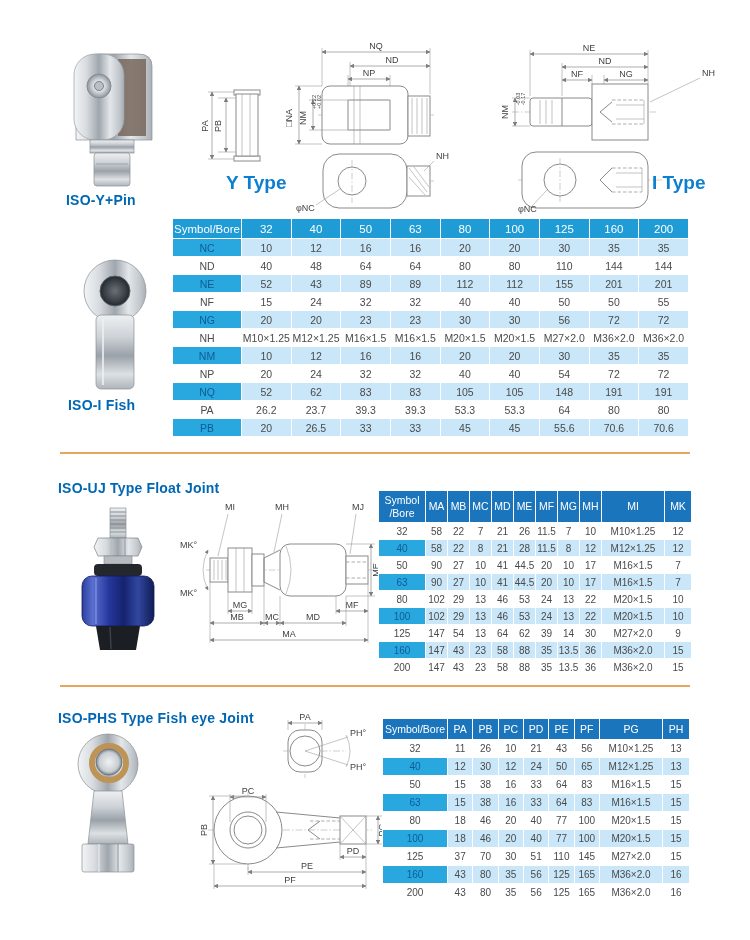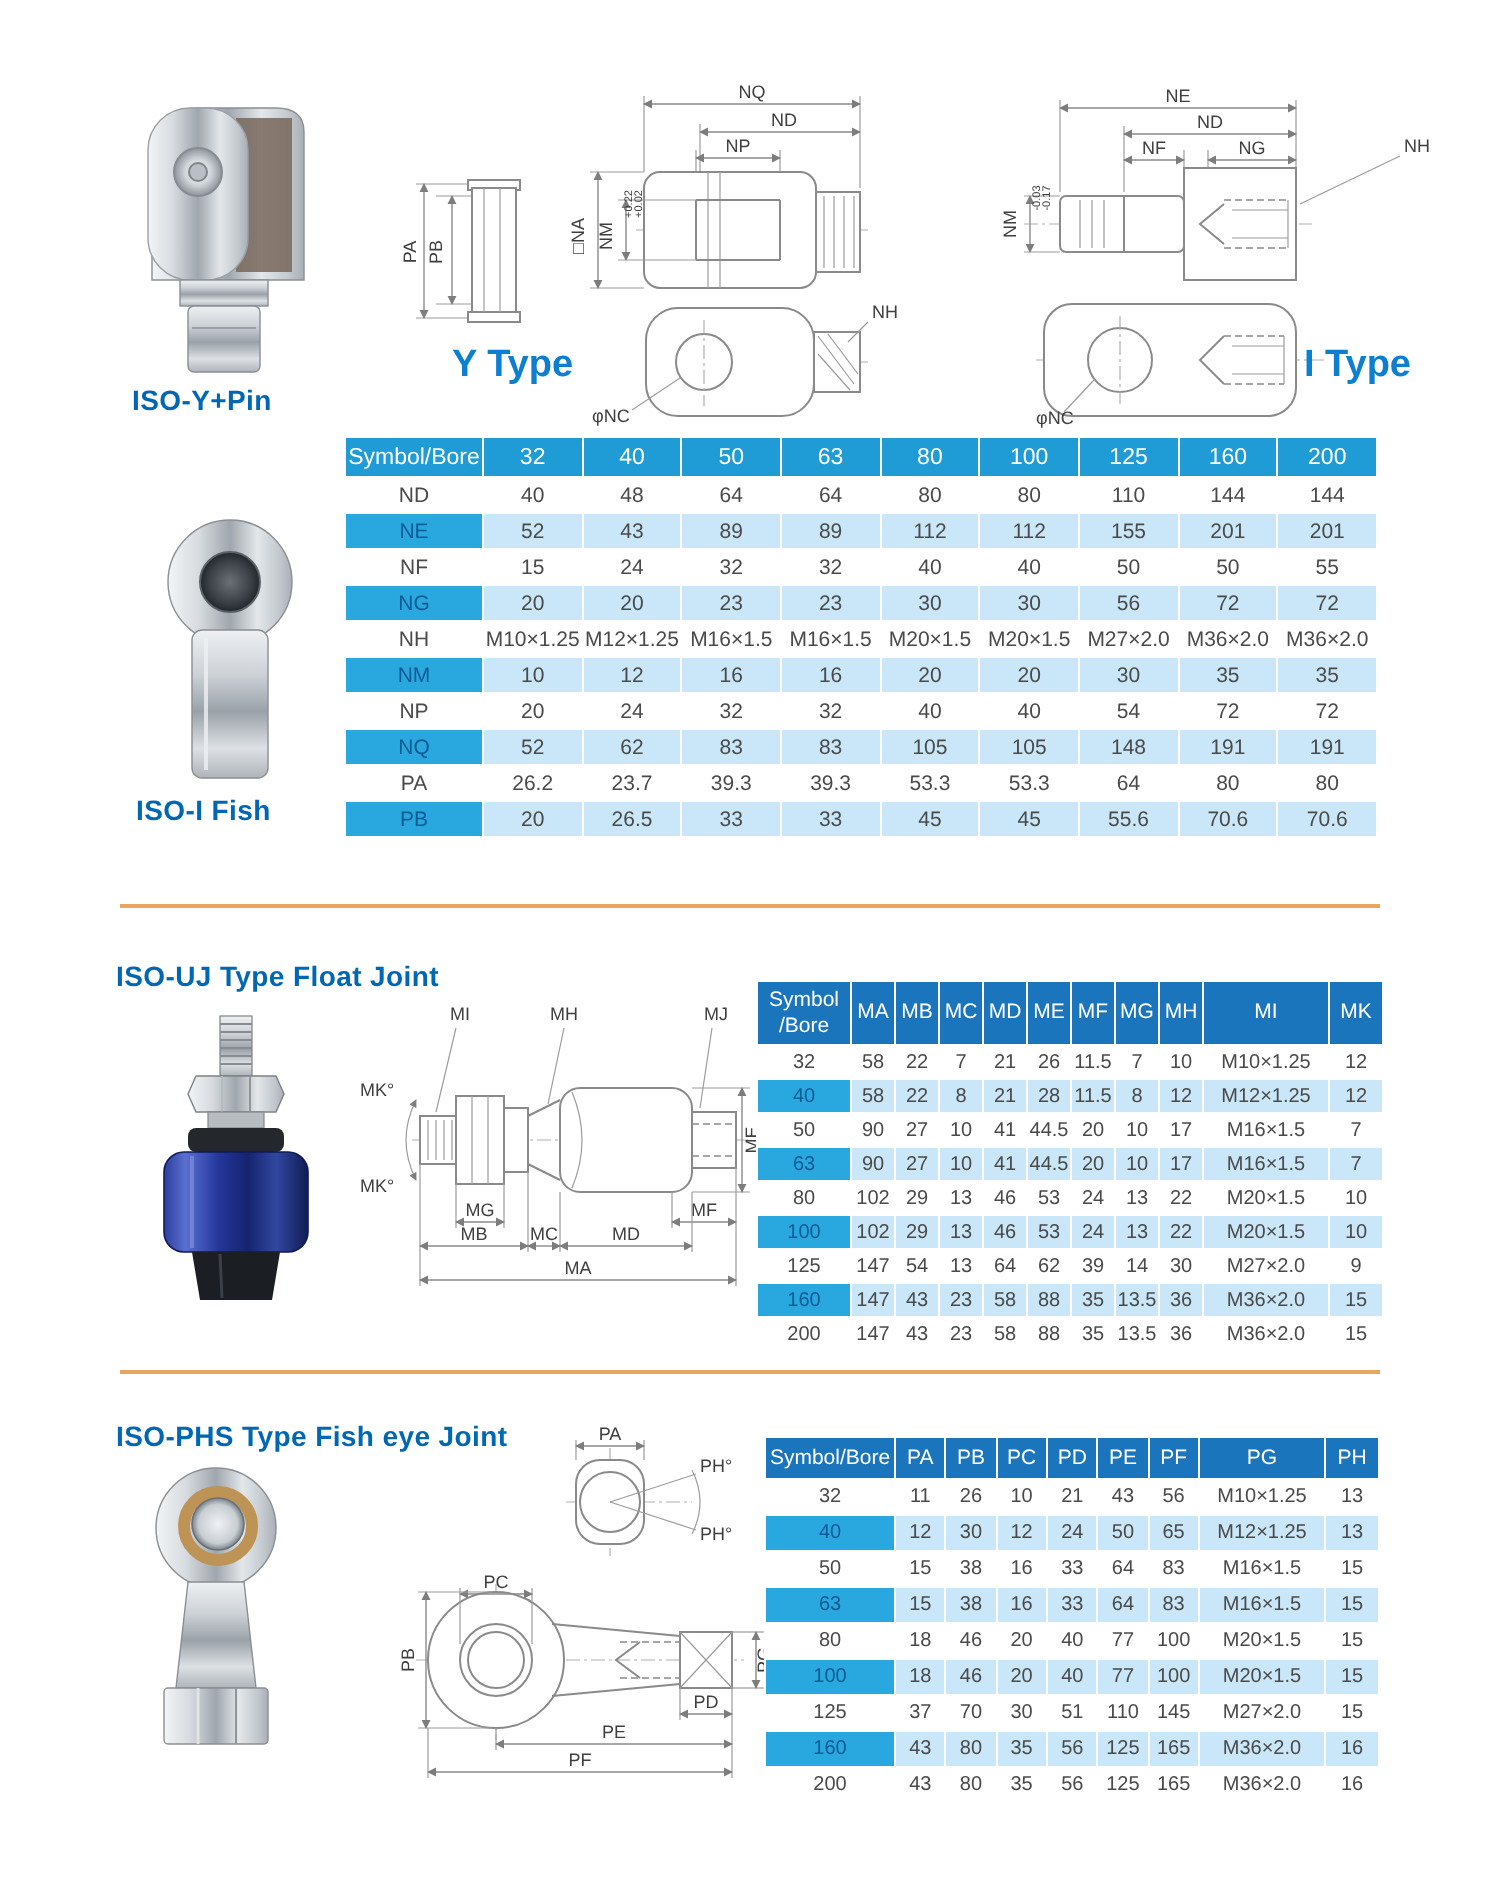--- a/index.html
+++ b/index.html
@@ -285,20 +285,32 @@
           <th>50</th>
           <th>63</th>
           <th>80</th>
           <th>100</th>
           <th>125</th>
           <th>160</th>
           <th>200</th>
         </tr>
       </thead>
     <tbody>
+        <tr class="hl">
+          <td class="sym">NC</td>
+          <td>10</td>
+          <td>12</td>
+          <td>16</td>
+          <td>16</td>
+          <td>20</td>
+          <td>20</td>
+          <td>30</td>
+          <td>35</td>
+          <td>35</td>
+        </tr>
         <tr>
           <td class="sym">ND</td>
           <td>40</td>
           <td>48</td>
           <td>64</td>
           <td>64</td>
           <td>80</td>
           <td>80</td>
           <td>110</td>
           <td>144</td>

